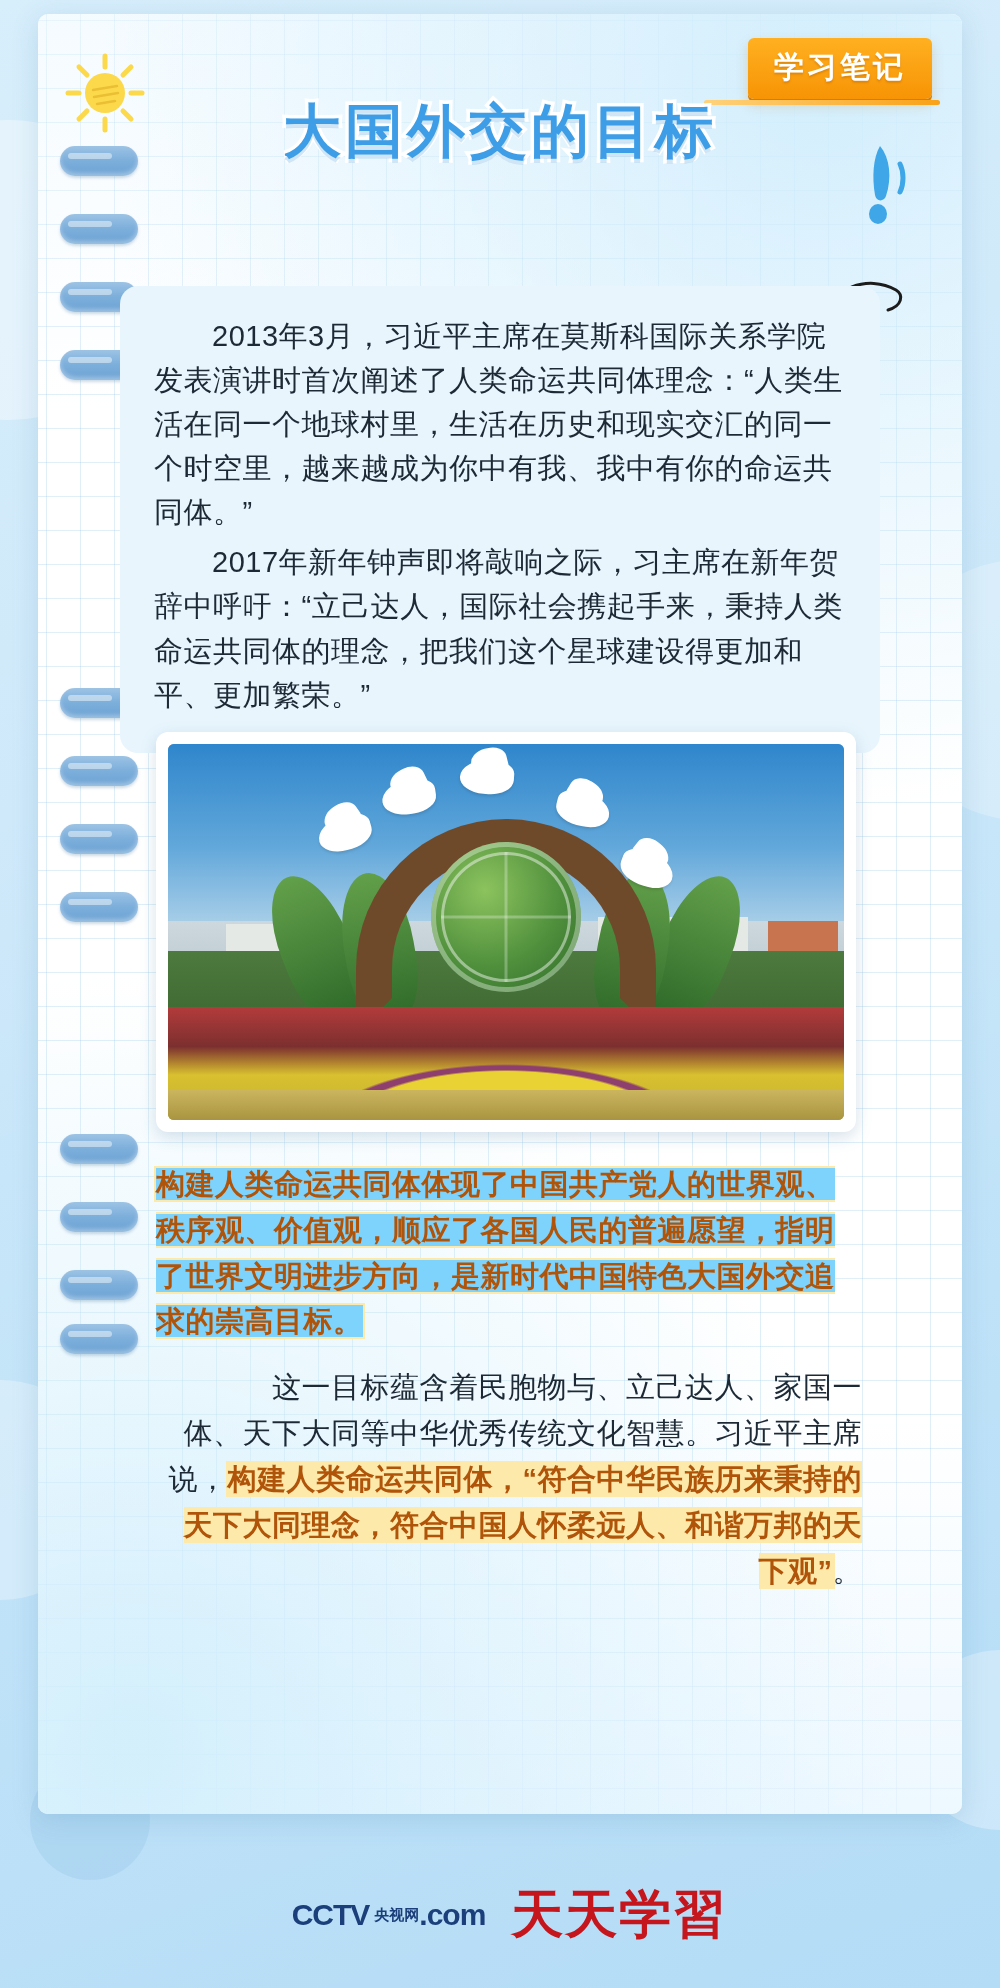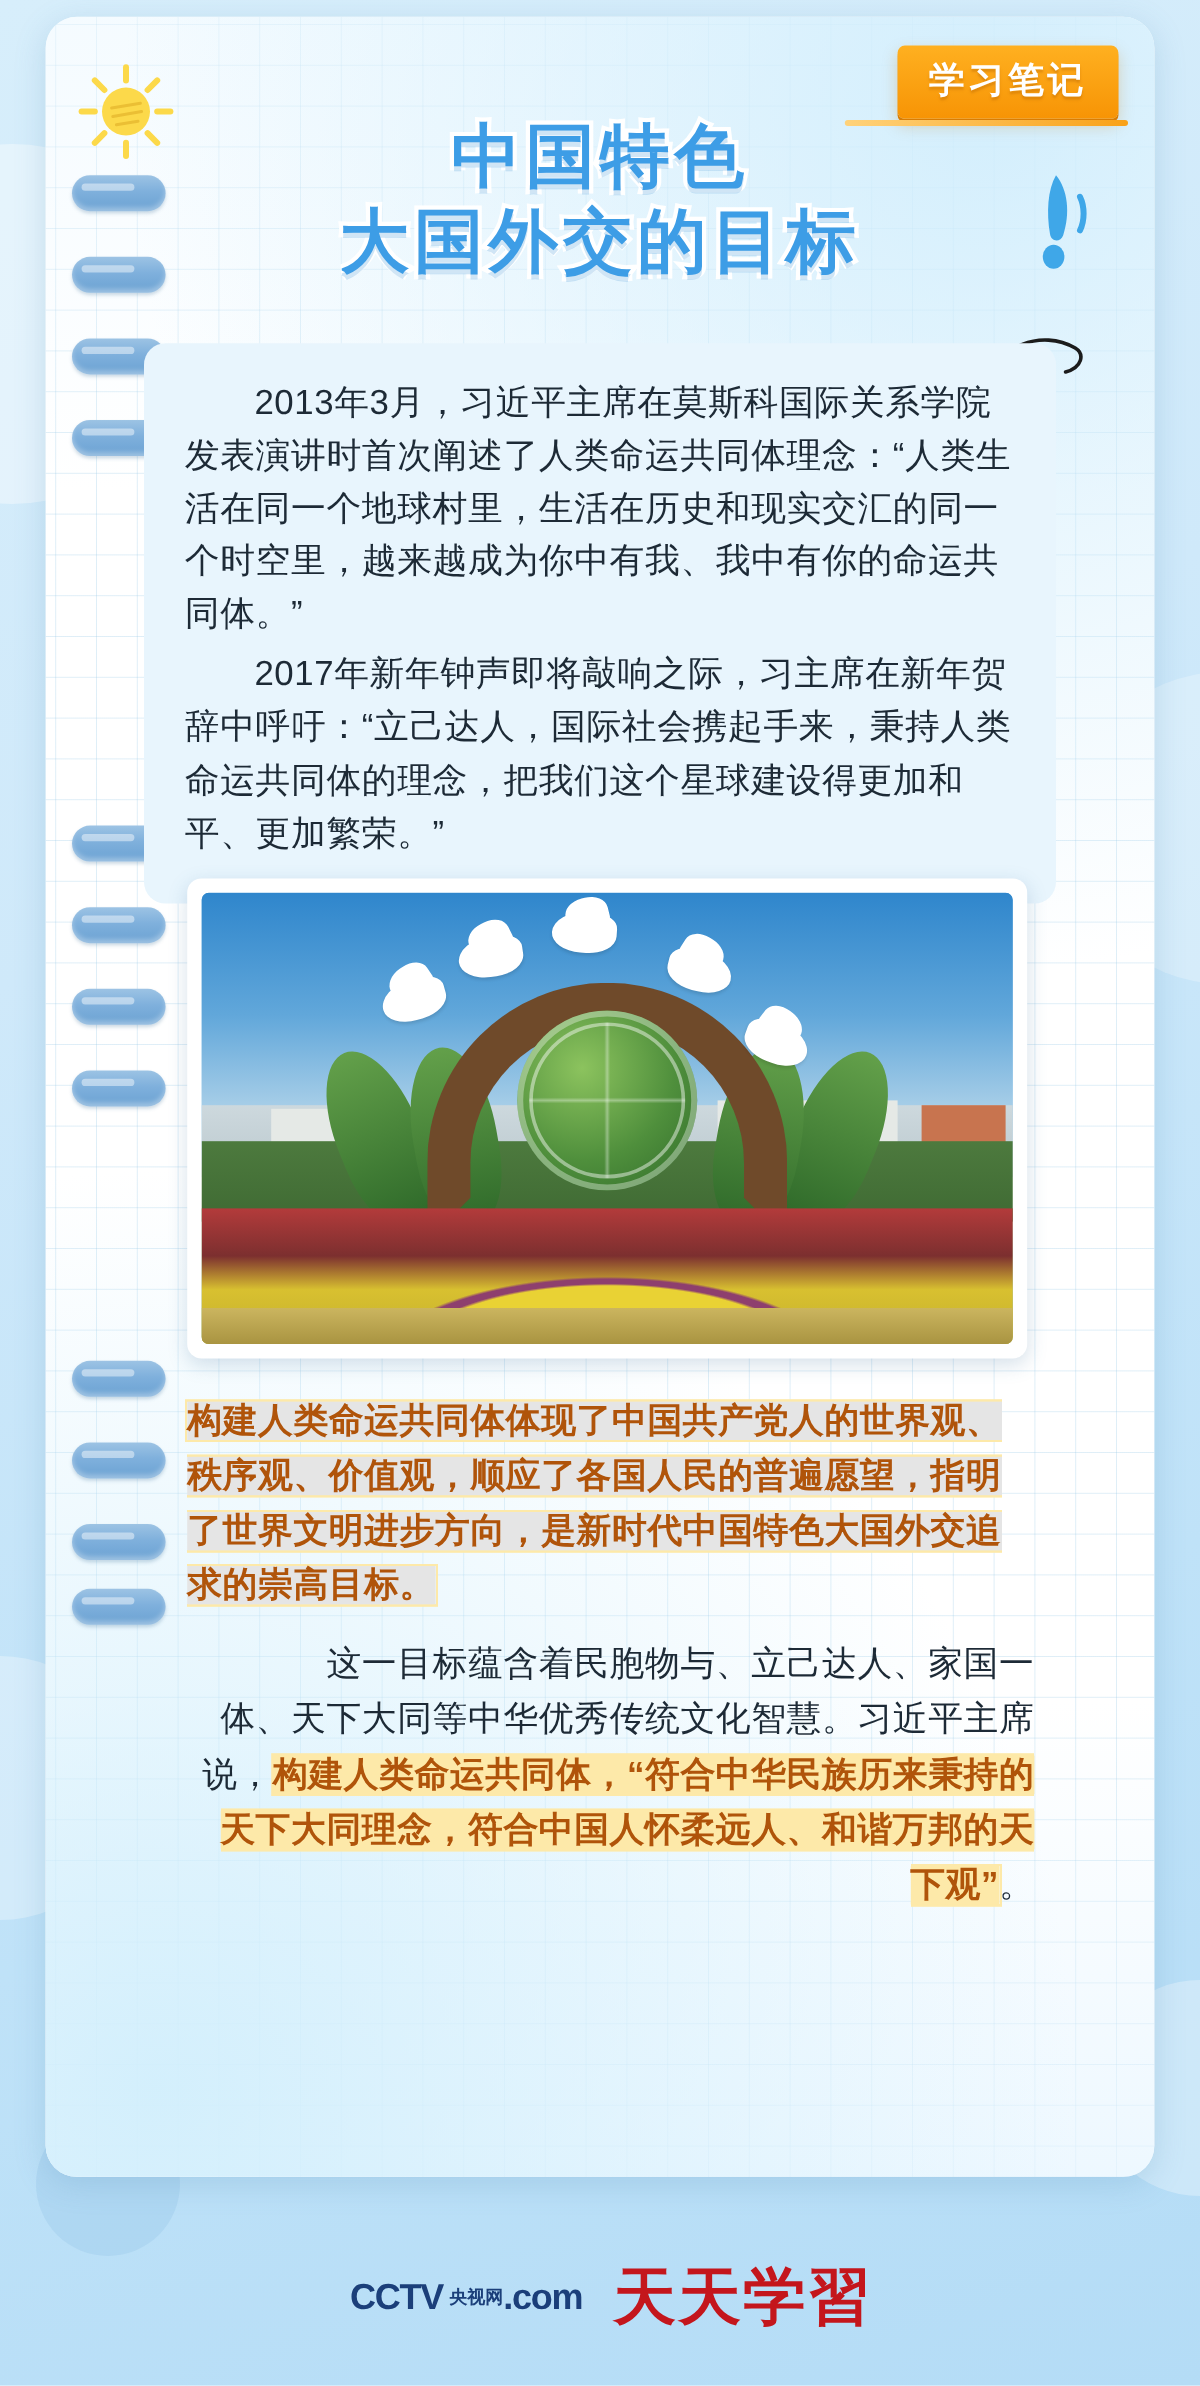--- a/index.html
+++ b/index.html
@@ -29,21 +29,21 @@
   .blob-5 { width: 120px; height: 120px; left: 30px; top: 1760px; background: rgba(160,205,235,0.45); }
 
   
   .sheet {
     position: absolute;
     left: 38px;
     top: 14px;
     width: 924px;
     height: 1800px;
     background: #ffffff;
-    border-radius: 26px;
+    border-radius: 10px;
     box-shadow: 0 6px 26px rgba(80,140,180,0.22);
     overflow: hidden;
   }
   .sheet-grid {
     position: absolute;
     inset: 0;
     background-image:
       linear-gradient(to right, rgba(150,200,230,0.30) 1px, transparent 1px),
       linear-gradient(to bottom, rgba(150,200,230,0.30) 1px, transparent 1px);
     background-size: 34px 34px;
@@ -228,21 +228,21 @@
     width: 706px;
   }
   .hl-para {
     font-size: 29px;
     line-height: 1.58;
     color: #1d2a36;
     margin: 0;
     letter-spacing: 0.5px;
   }
   .hl-para .hl {
-    background: #e5e5e5;
+    background: #7dd3fc;
     box-shadow: 0 0 0 2px #fde9a9;
     color: #b0540a;
     font-weight: bold;
   }
   .plain-para {
     font-size: 29px;
     line-height: 1.58;
     color: #1d2a36;
     margin: 20px 0 0 0;
     text-indent: 58px;
@@ -337,21 +337,20 @@
   <div class="ring" style="top:878px"></div>
   <div class="ring" style="top:1120px"></div>
   <div class="ring" style="top:1188px"></div>
   <div class="ring" style="top:1256px"></div>
   <div class="ring" style="top:1310px"></div>
 
   <div class="badge">学习笔记</div>
   <div class="badge-rule"></div>
 
   <div class="title-wrap">
-    <div class="title-line">中国特色</div>
     <div class="title-line">大国外交的目标</div>
   </div>
 
   <div class="excl">
     <svg width="54" height="90" viewBox="0 0 54 90">
       <path d="M24 2 C34 14, 36 34, 30 52 C28 58, 20 58, 19 51 C16 33, 17 14, 24 2 Z" fill="#3fa7e8"></path>
       <ellipse cx="22" cy="70" rx="9" ry="10" fill="#3fa7e8"></ellipse>
       <path d="M44 20 C48 28, 48 40, 44 48" stroke="#3fa7e8" stroke-width="5" fill="none" stroke-linecap="round"></path>
     </svg>
   </div>

